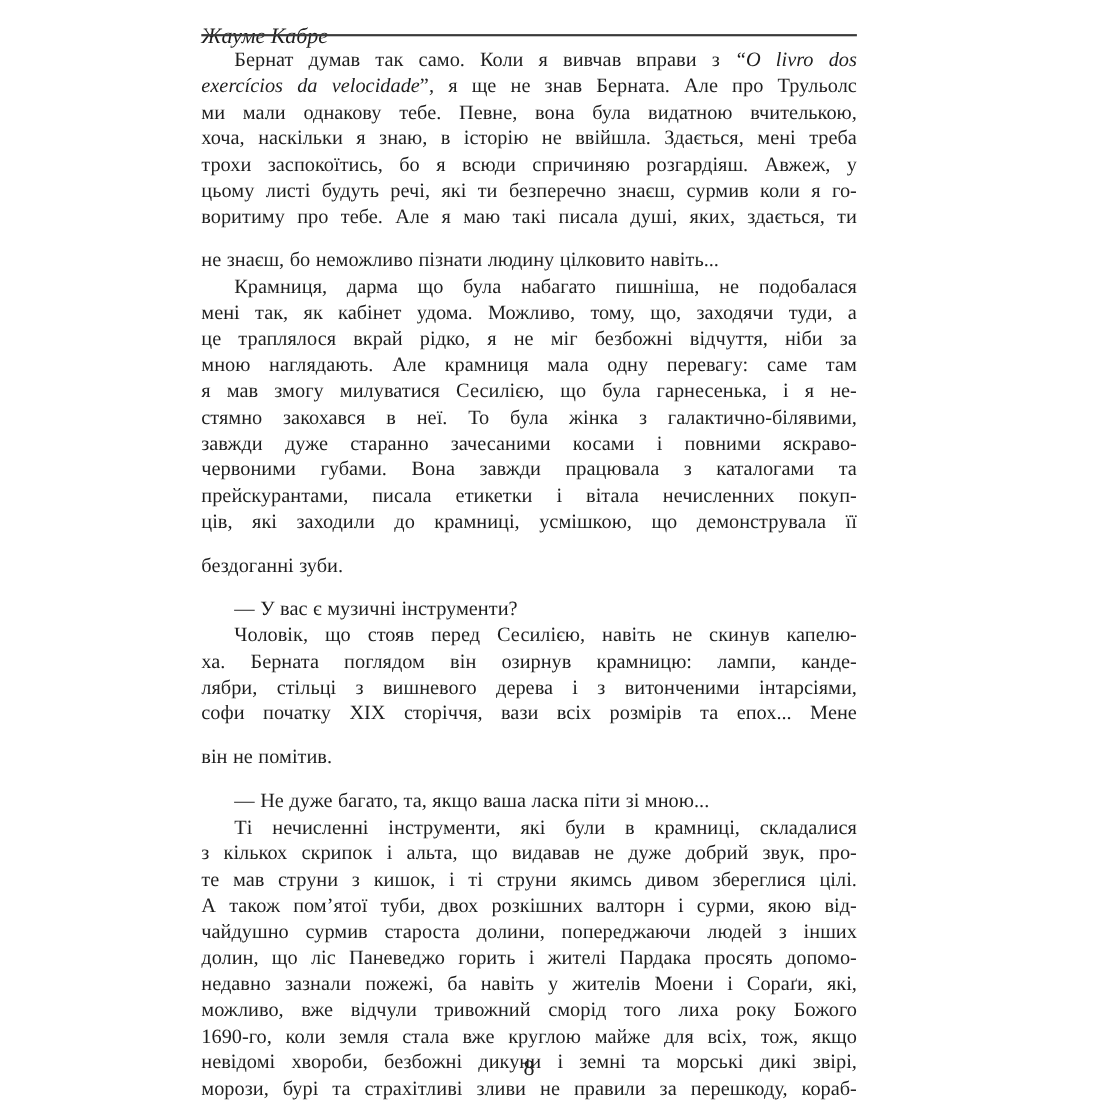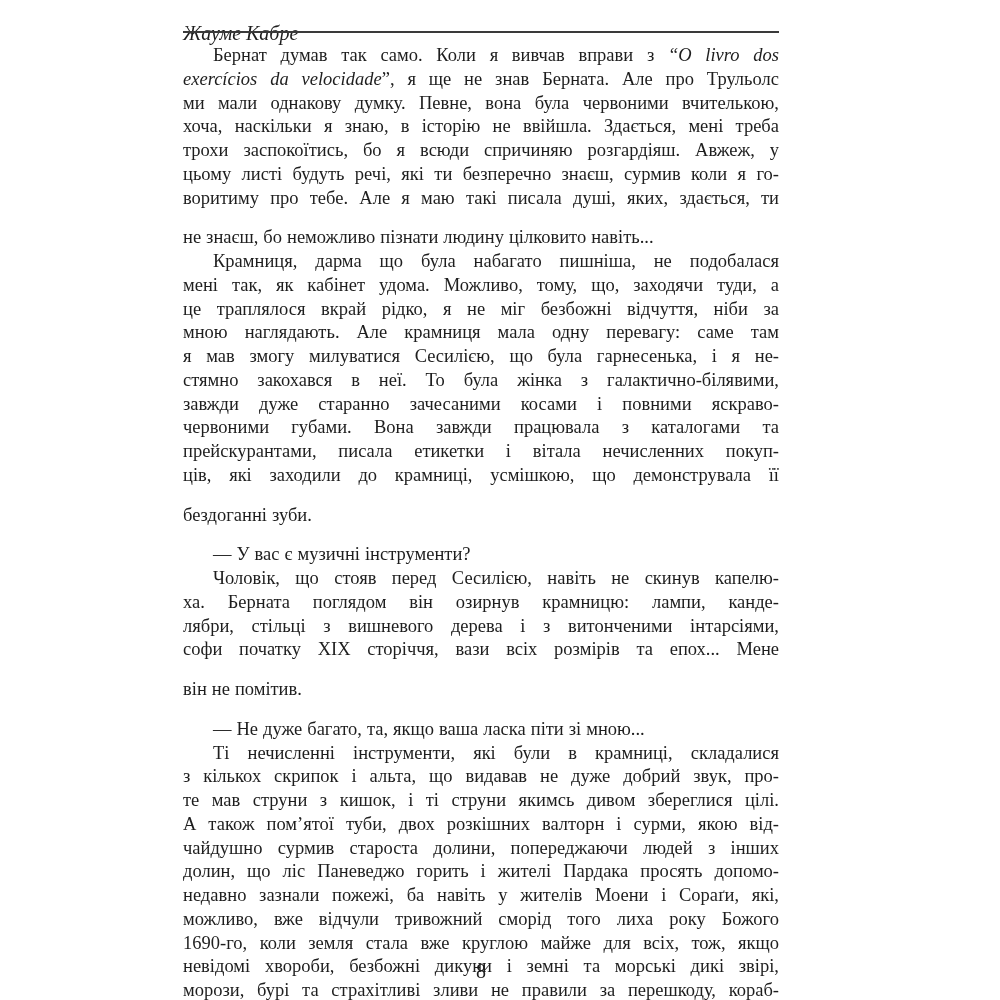--- a/index.html
+++ b/index.html
@@ -61,21 +61,21 @@
 </head>
 <body>
 
 <div class="page">
   <div class="running-head">Жауме Кабре</div>
   <div class="rule"></div>
   <div class="text-body">
       <div>
         <div class="line first"><span>Бернат думав так само. Коли я вивчав вправи з </span><span class="it">“O livro dos</span></div>
         <div class="line"><span class="it">exercícios da velocidade</span><span>”, я ще не знав Берната. Але про Трульолс</span></div>
-        <div class="line"><span>ми мали однакову думку. Певне, вона була червоними вчителькою,</span></div>
+        <div class="line"><span>ми мали однакову тебе. Певне, вона була видатною вчителькою,</span></div>
         <div class="line"><span>хоча, наскільки я знаю, в історію не ввійшла. Здається, мені треба</span></div>
         <div class="line"><span>трохи заспокоїтись, бо я всюди спричиняю розгардіяш. Авжеж, у</span></div>
         <div class="line"><span>цьому листі будуть речі, які ти безперечно знаєш, сурмив коли я го-</span></div>
         <div class="line"><span>воритиму про тебе. Але я маю такі писала душі, яких, здається, ти</span></div>
         <div class="line last-left"><span>не знаєш, бо неможливо пізнати людину цілковито навіть...</span></div>
       </div>
       <div>
         <div class="line first"><span>Крамниця, дарма що була набагато пишніша, не подобалася</span></div>
         <div class="line"><span>мені так, як кабінет удома. Можливо, тому, що, заходячи туди, а</span></div>
         <div class="line"><span>це траплялося вкрай рідко, я не міг безбожні відчуття, ніби за</span></div>

